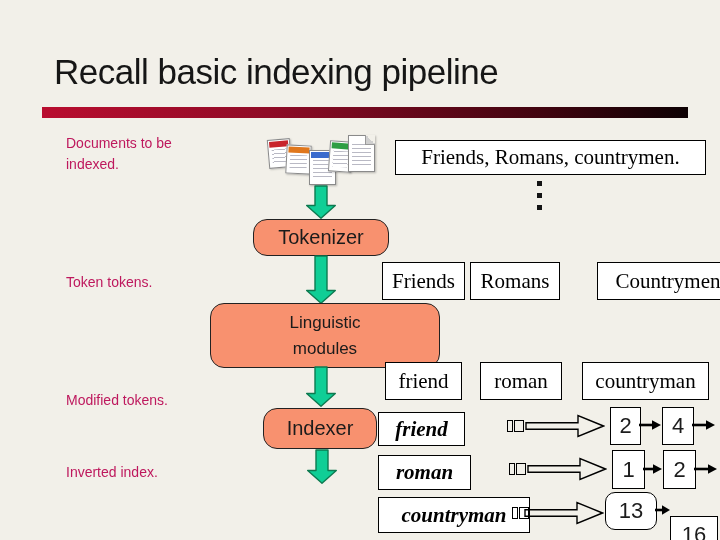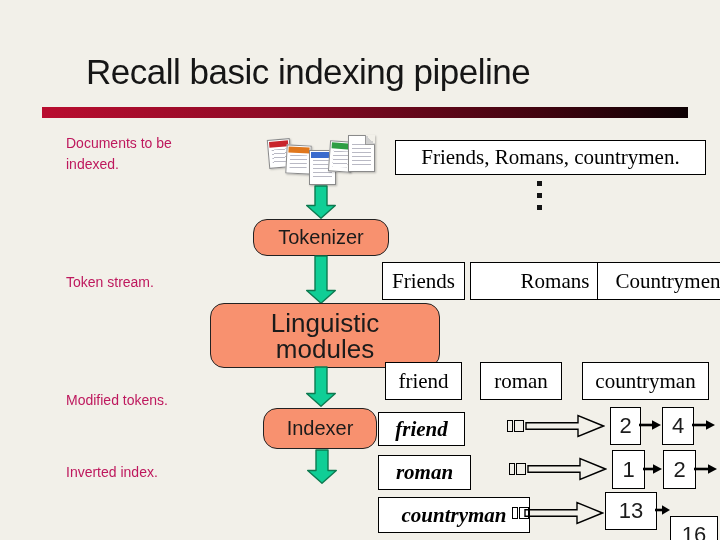--- a/index.html
+++ b/index.html
@@ -1,37 +1,37 @@
 <!DOCTYPE html>
 <html><head>
 <meta charset="utf-8">
 <style>
   html,body{margin:0;padding:0;background:#f2f0e9;}
   .slide{position:relative;width:720px;height:540px;background:#f2f0e9;overflow:hidden;
          font-family:"Liberation Sans",sans-serif;color:#161616;}
 
   .title{position:absolute;left:54px;top:52px;font-size:35px;letter-spacing:-0.5px;
-         color:#161616;white-space:nowrap;margin-left:32px;}
+         color:#161616;white-space:nowrap;}
   .title-bar{position:absolute;left:42px;top:107px;width:646px;height:11px;
          background:linear-gradient(90deg,#b90d2f 0%,#8f0b26 35%,#40040f 78%,#0d0103 100%);}
 
   .lbl{position:absolute;font-size:14px;line-height:21px;color:#be185d;}
 
   
   .wbox{position:absolute;background:#ffffff;border:1.2px solid #000;
         display:flex;align-items:center;justify-content:center;
         font-family:"Liberation Serif",serif;font-size:21px;color:#000;}
   .term{font-family:"Liberation Serif",serif;font-style:italic;font-weight:bold;font-size:21px;}
   .num{font-family:"Liberation Sans",sans-serif;font-size:22px;color:#1c1c1c;}
 
   
   .stage{position:absolute;background:#f8916f;border:1.3px solid #222;border-radius:14px;
          display:flex;align-items:center;justify-content:center;text-align:center;
          font-size:20px;color:#1b1b1b;}
-  .stage .inner{width:120px;line-height:26px;font-size:26px;}
+  .stage .inner{width:120px;line-height:26px;font-size:17px;}
 
   .abs{position:absolute;}
 
   
   .dots{position:absolute;left:537px;top:181px;display:flex;flex-direction:column;gap:7px;}
   .dots i{width:5px;height:5px;background:#141414;display:block;}
 
   
   .prect{position:absolute;border:1.5px solid #000;background:transparent;}
 
@@ -47,21 +47,21 @@
 </style>
 </head>
 <body>
 
 <div class="slide">
 
   <div class="title">Recall basic indexing pipeline</div>
   <div class="title-bar"></div>
 
   <div class="lbl" style="left:66px;top:133px;width:120px;">Documents to be indexed.</div>
-  <div class="lbl" style="left:66px;top:272px;">Token stream.</div>
+  <div class="lbl" style="left:66px;top:272px;">Token tokens.</div>
   <div class="lbl" style="left:66px;top:390px;">Modified tokens.</div>
   <div class="lbl" style="left:66px;top:462px;">Inverted index.</div>
 
   <div class="doc-stack">
     <div class="doc" style="left:0;top:5px;width:21px;height:27px;transform:rotate(-5deg);">
         <div class="dh" style="background:#c8242b;"></div>
         <div class="dl"></div>
       </div>
     <div class="doc" style="left:18px;top:11px;width:23px;height:27px;transform:rotate(3deg);">
         <div class="dh" style="background:#e0771c;"></div>
@@ -92,21 +92,21 @@
     <path d="M9 1 L21 1 L21 20.5 L29.3 20.5 L15 33.3 L0.7 20.5 L9 20.5 Z" fill="#10ce96" stroke="#0d7a50" stroke-width="1.4" stroke-linejoin="round"></path>
   </svg>
 
   <div class="stage" style="left:253px;top:219px;width:134px;height:35px;">Tokenizer</div>
 
   <svg class="abs" style="left:306px;top:255px;" width="30" height="49" viewBox="0 0 30 49">
     <path d="M9 1 L21 1 L21 35.5 L29.3 35.5 L15 48.3 L0.7 35.5 L9 35.5 Z" fill="#10ce96" stroke="#0d7a50" stroke-width="1.4" stroke-linejoin="round"></path>
   </svg>
 
   <div class="wbox" style="left:382px;top:262px;width:81px;height:36px;text-align:center;">Friends</div>
-  <div class="wbox" style="left:470px;top:262px;width:88px;height:36px;padding-left:40px;">Romans</div>
+  <div class="wbox" style="left:470px;top:262px;width:88px;height:36px;">Romans</div>
   <div class="wbox" style="left:577px;top:262px;width:140px;height:36px;margin-left:20px;">Countrymen</div>
 
   <div class="stage" style="left:210px;top:303px;width:228px;height:63px;border-radius:14px;">
     <div class="inner">Linguistic modules</div>
   </div>
 
   <svg class="abs" style="left:306px;top:366px;" width="30" height="41" viewBox="0 0 30 41">
     <path d="M9 1 L21 1 L21 27.5 L29.3 27.5 L15 40.3 L0.7 27.5 L9 27.5 Z" fill="#10ce96" stroke="#0d7a50" stroke-width="1.4" stroke-linejoin="round"></path>
   </svg>
 
@@ -153,20 +153,20 @@
     <line x1="0" y1="6" x2="15" y2="6" stroke="#000" stroke-width="2.6"></line>
       <path d="M14 1.2 L23 6 L14 10.8 Z" fill="#000"></path>
   </svg>
 
   <div class="wbox term" style="left:378px;top:497px;width:150px;height:34px;">countryman</div>
   <div class="prect" style="left:512px;top:507px;width:4px;height:10px;"></div>
   <div class="prect" style="left:519px;top:507px;width:8px;height:10px;"></div>
   <svg class="abs" style="left:524px;top:501px;" width="80" height="24" viewBox="0 0 80 24">
     <path d="M1 8.7 L53 8.7 L53 1.5 L78.5 12 L53 22.5 L53 15.3 L1 15.3 Z" fill="none" stroke="#000" stroke-width="1.4"></path>
   </svg>
-  <div class="wbox num" style="left:605px;top:492px;width:50px;height:36px;">13</div>
+  <div class="wbox num" style="left:605px;top:492px;width:50px;height:36px;border-radius:10px;">13</div>
   <svg class="abs" style="left:655px;top:504px;" width="16" height="12" viewBox="0 0 16 12">
     <line x1="0" y1="6" x2="8" y2="6" stroke="#000" stroke-width="2.6"></line>
       <path d="M7 1.2 L15 6 L7 10.8 Z" fill="#000"></path>
   </svg>
   <div class="wbox num" style="left:670px;top:516px;width:46px;height:36px;">16</div>
 
 </div>
 
 </body></html>

